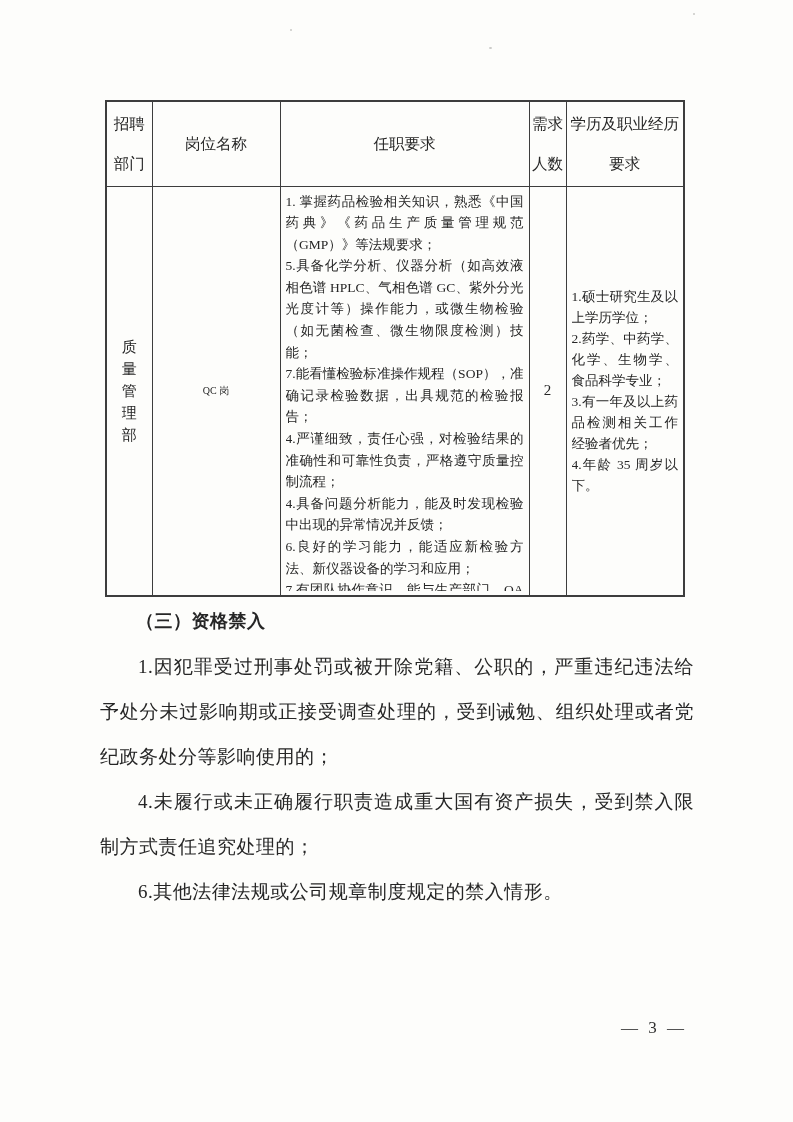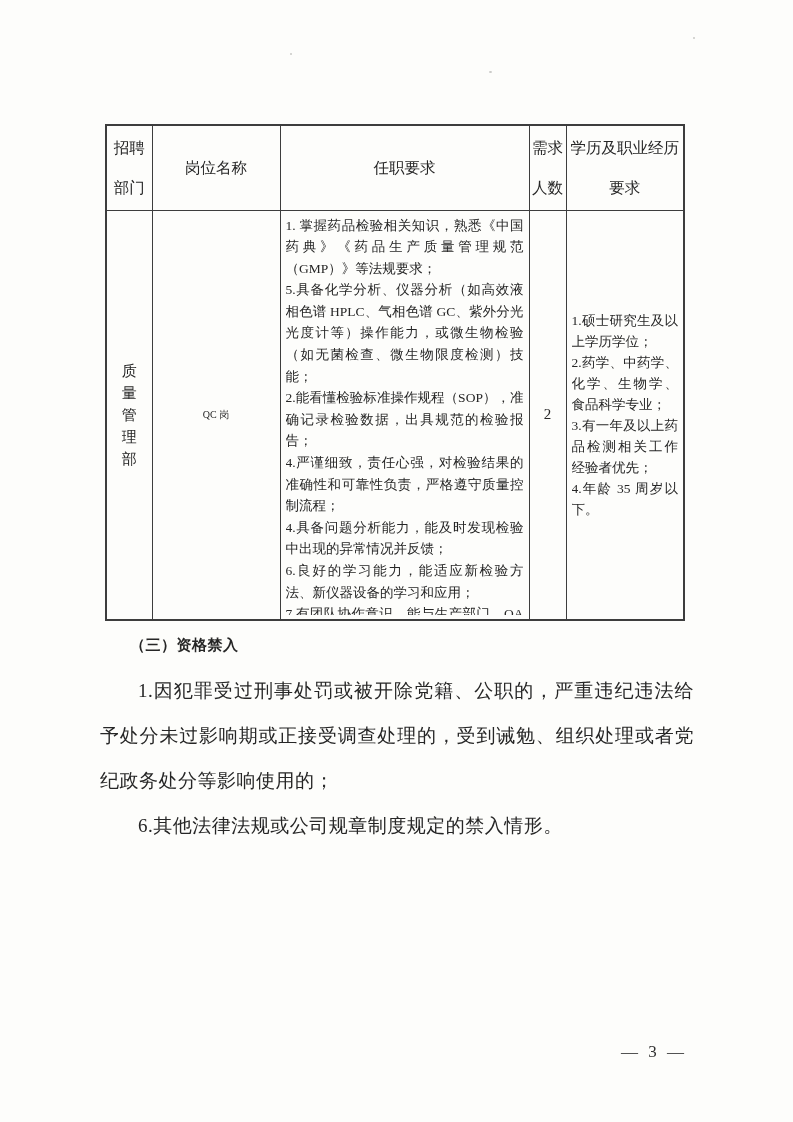--- a/index.html
+++ b/index.html
@@ -4,21 +4,21 @@
 <style>
   * { margin: 0; padding: 0; box-sizing: border-box; }
   html, body { width: 793px; height: 1122px; }
   body {
     position: relative;
     background: #fdfdfb;
     color: #262626;
     font-family: "Liberation Serif", "DejaVu Serif", serif;
     overflow: hidden;
   }
-  .page { position: absolute; inset: 0; margin-top: 24px; }
+  .page { position: absolute; inset: 0; }
 
   
   table.job-table {
     position: absolute;
     left: 105px;
     top: 100px;
     width: 578px;
     border-collapse: collapse;
     table-layout: fixed;
     border: 2px solid #3d3d3d;
@@ -68,21 +68,21 @@
   .content {
     position: absolute;
     left: 100px;
     top: 599px;
     width: 594px;
     font-size: 19px;
     line-height: 45px;
     letter-spacing: 0.5px;
   }
   .content .sec-heading {
-    font-size: 15px;
+    font-size: 18px;
     font-weight: bold;
     text-indent: 2em;
     line-height: 45px;
   }
   .content p {
     text-indent: 2em;
     text-align: justify;
   }
 
   
@@ -145,21 +145,21 @@
         <td class="dept">
           <span class="dept-text">质量管理部</span>
         </td>
         <td class="pos">
           <span>QC 岗</span>
         </td>
         <td class="req">
           <div class="req-box">
             <div>1. 掌握药品检验相关知识，熟悉《中国药典》《药品生产质量管理规范（GMP）》等法规要求；</div>
             <div>5.具备化学分析、仪器分析（如高效液相色谱 HPLC、气相色谱 GC、紫外分光光度计等）操作能力，或微生物检验（如无菌检查、微生物限度检测）技能；</div>
-            <div>2.能看懂检验标准操作规程（SOP），准确记录检验数据，出具规范的检验报告；</div>
+            <div>7.能看懂检验标准操作规程（SOP），准确记录检验数据，出具规范的检验报告；</div>
             <div>4.严谨细致，责任心强，对检验结果的准确性和可靠性负责，严格遵守质量控制流程；</div>
             <div>4.具备问题分析能力，能及时发现检验中出现的异常情况并反馈；</div>
             <div>6.良好的学习能力，能适应新检验方法、新仪器设备的学习和应用；</div>
             <div>7.有团队协作意识，能与生产部门、QA（质量保证）等有效配合；</div>
 
           </div>
         </td>
         <td class="count">
           <span>2</span>
         </td>
@@ -171,18 +171,19 @@
             <div>4.年龄 35 周岁以下。</div>
           </div>
         </td>
       </tr>
     </tbody>
   </table>
 
   <div class="content">
     <div class="sec-heading">（三）资格禁入</div>
     <p>1.因犯罪受过刑事处罚或被开除党籍、公职的，严重违纪违法给予处分未过影响期或正接受调查处理的，受到诫勉、组织处理或者党纪政务处分等影响使用的；</p>
+    <p>4.未履行或未正确履行职责造成重大国有资产损失，受到禁入限制方式责任追究处理的；</p>
     <p>6.其他法律法规或公司规章制度规定的禁入情形。</p>
   </div>
 
   <div class="page-number">— 3 —</div>
 
 </div>
 
 </body></html>

